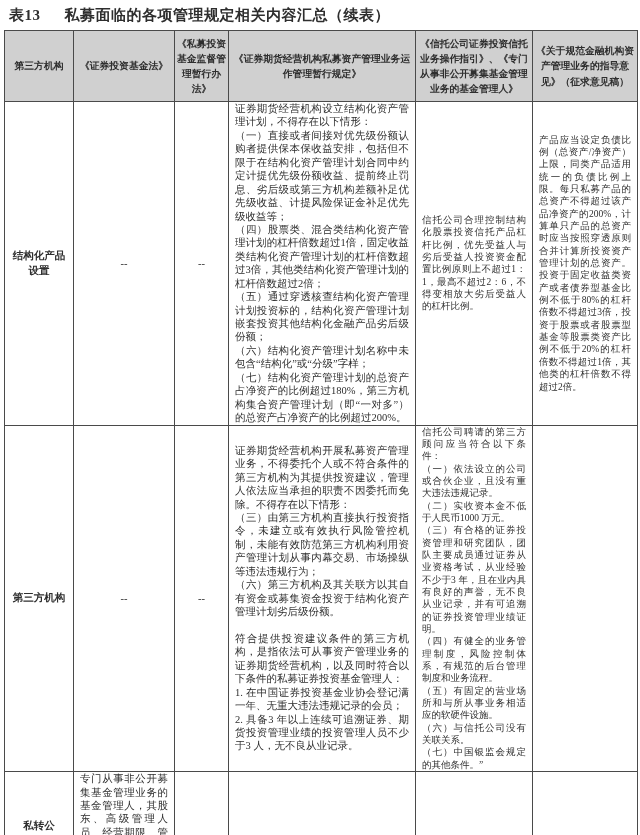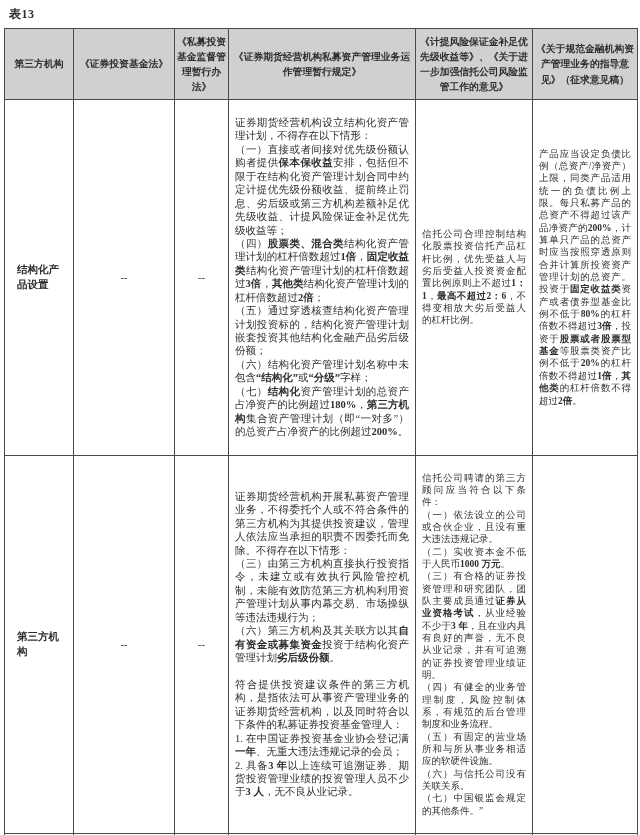--- a/index.html
+++ b/index.html
@@ -5,80 +5,81 @@
   :root{ --header-bg:#d0d0d0; --border:#4a4a4a; --text:#2e2e2e; }
   html,body{ margin:0; padding:0; background:#ffffff; }
   body{
     width:640px; min-height:835px;
     font-family:"Liberation Serif","DejaVu Serif",serif;
     color:var(--text);
   }
   .page{ padding:3px 3px 0 4px; }
   .title-row{
     display:flex; align-items:baseline;
-    font-weight:bold; font-size:12px;
+    font-weight:bold; font-size:15px;
     padding:3px 0 5px 5px; letter-spacing:0.5px;
   }
   .title-no{ margin-right:24px; }
   table{
     border-collapse:collapse; table-layout:fixed;
     width:633px;
   }
   col.c1{ width:69px; } col.c2{ width:101px; } col.c3{ width:54px; }
   col.c4{ width:187px; } col.c5{ width:117px; } col.c6{ width:105px; }
   th,td{
     border:1px solid var(--border);
     vertical-align:middle;
     overflow:hidden;
   }
   th{
     background:var(--header-bg);
     font-size:9.8px; font-weight:bold;
     text-align:center; line-height:1.55;
     padding:4px 2px; height:62px;
   }
-  td{ padding:16px 6px; }
+  td{ padding:0 6px; }
   td.row-label{
-    text-align:left; font-weight:bold;
-    font-size:10.5px; line-height:1.5; padding:4px 12px;
+    text-align:center; font-weight:bold;
+    font-size:10.5px; line-height:1.5; padding:4px 3px;
   }
   td.center{ text-align:center; font-size:10.5px; }
   td.justify{
     text-align:justify; text-justify:inter-character;
     white-space:pre-wrap; line-height:1.28; font-size:10.5px;
   }
   tr td:nth-child(5).justify, tr td:nth-child(6).justify{ font-size:9.5px; line-height:1.3;margin-left:28px; }
   tr.r1{ height:308px; } tr.r2{ height:314px; } tr.r3{ height:106px; }
-  b{ font-weight:bold; }
+  b{ font-weight:normal; }
 </style>
 </head>
 <body>
 
 <div class="page">
 
   <div class="title-row">
     <span class="title-no">表13</span>
+    <span>私募面临的各项管理规定相关内容汇总（续表）</span>
   </div>
 
   <table>
     <colgroup>
       <col class="c1">
         <col class="c2">
         <col class="c3">
         <col class="c4">
         <col class="c5">
         <col class="c6">
     </colgroup>
     <thead>
       <tr class="r0">
         <th>第三方机构</th>
         <th>《证券投资基金法》</th>
         <th>《私募投资基金监督管理暂行办法》</th>
         <th>《证券期货经营机构私募资产管理业务运作管理暂行规定》</th>
-        <th>《计提风险保证金补足优先级收益等》、《关于进一步加强信托公司风险监管工作的意见》</th>
+        <th>《信托公司证券投资信托业务操作指引》、《专门从事非公开募集基金管理业务的基金管理人》</th>
         <th>《关于规范金融机构资产管理业务的指导意见》（征求意见稿）</th>
       </tr>
     </thead>
     <tbody>
         <tr class="r1">
           <td class="row-label">结构化产品设置</td>
           <td class="center"><span>--</span></td>
           <td class="center"><span>--</span></td>
           <td class="justify"><span>证券期货经营机构设立结构化资产管理计划，不得存在以下情形：
 （一）直接或者间接对优先级份额认购者提供</span><b>保本保收益</b><span>安排，包括但不限于在结构化资产管理计划合同中约定计提优先级份额收益、提前终止罚息、劣后级或第三方机构差额补足优先级收益、计提风险保证金补足优先级收益等；

